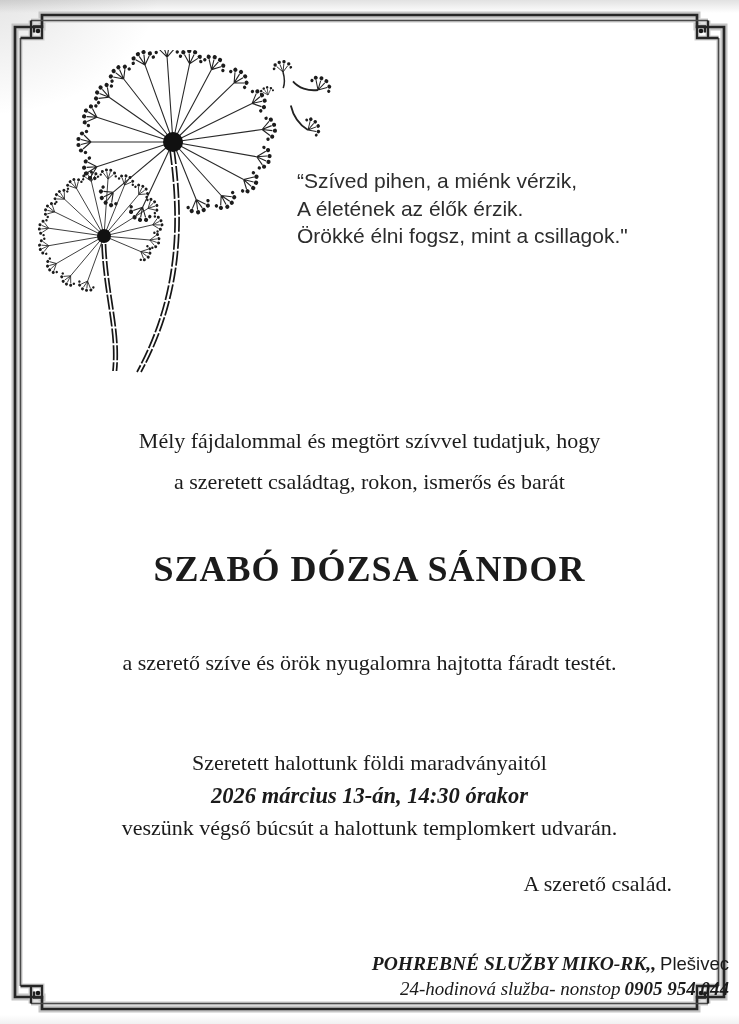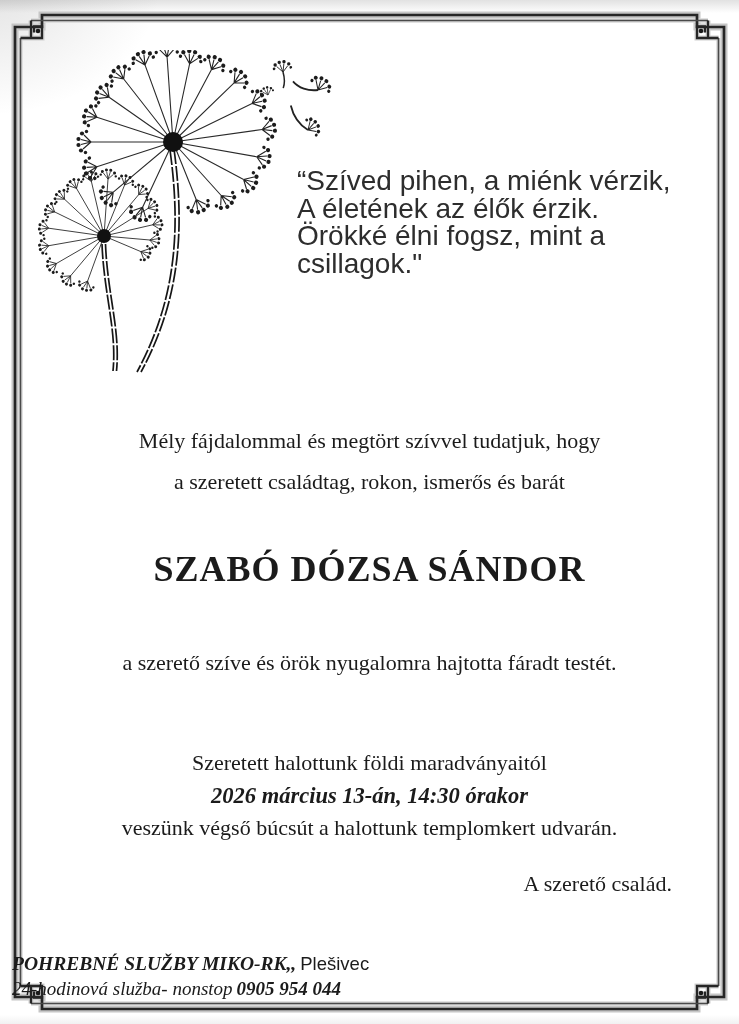--- a/index.html
+++ b/index.html
@@ -12,30 +12,30 @@
       #ffffff;
     font-family:"Liberation Serif","DejaVu Serif",serif;
     color:#1b1b1b;
   }
   svg.frame { position:absolute; left:0; top:0; pointer-events:none; }
   svg.dandelion { position:absolute; left:30px; top:50px; pointer-events:none; }
 
   .quote {
     position:absolute; left:297px; top:167px; width:410px;
     font-family:"Liberation Sans","DejaVu Sans",sans-serif;
-    font-size:28px; line-height:27.5px; color:#2d2d2d; text-align:left;
+    font-size:21px; line-height:27.5px; color:#2d2d2d; text-align:left;
   }
   .center-block { position:absolute; left:40px; right:40px; text-align:center; }
   .announcement { top:420px; font-size:22px; line-height:41px; }
   .deceased-name { top:549px; font-size:36px; font-weight:bold; letter-spacing:1px; line-height:40px; }
   .death-notice { top:646px; font-size:22px; line-height:33px; }
   .funeral { top:747px; font-size:22px; line-height:32.5px; }
   .funeral .dt { font-weight:bold; font-style:italic; font-size:22.5px; }
   .closing { position:absolute; top:871px; right:67px; font-size:22px; text-align:right; }
-  .footer { position:absolute; left:0; right:10px; top:952px; text-align:left; line-height:24px;padding-left:12px; }
+  .footer { position:absolute; left:0; right:10px; top:952px; text-align:right; line-height:24px;padding-left:12px; }
   .footer .company { font-weight:bold; font-style:italic; font-size:19.5px; }
   .footer .city { font-family:"Liberation Sans","DejaVu Sans",sans-serif; font-size:18.5px; font-style:normal; font-weight:normal; }
   .footer .service { font-style:italic; font-size:19px; }
   .footer .phone { font-style:italic; font-weight:bold; font-size:19px;margin-top:8px; }
 </style>
 </head>
 <body>
 
 <div class="page">
 

